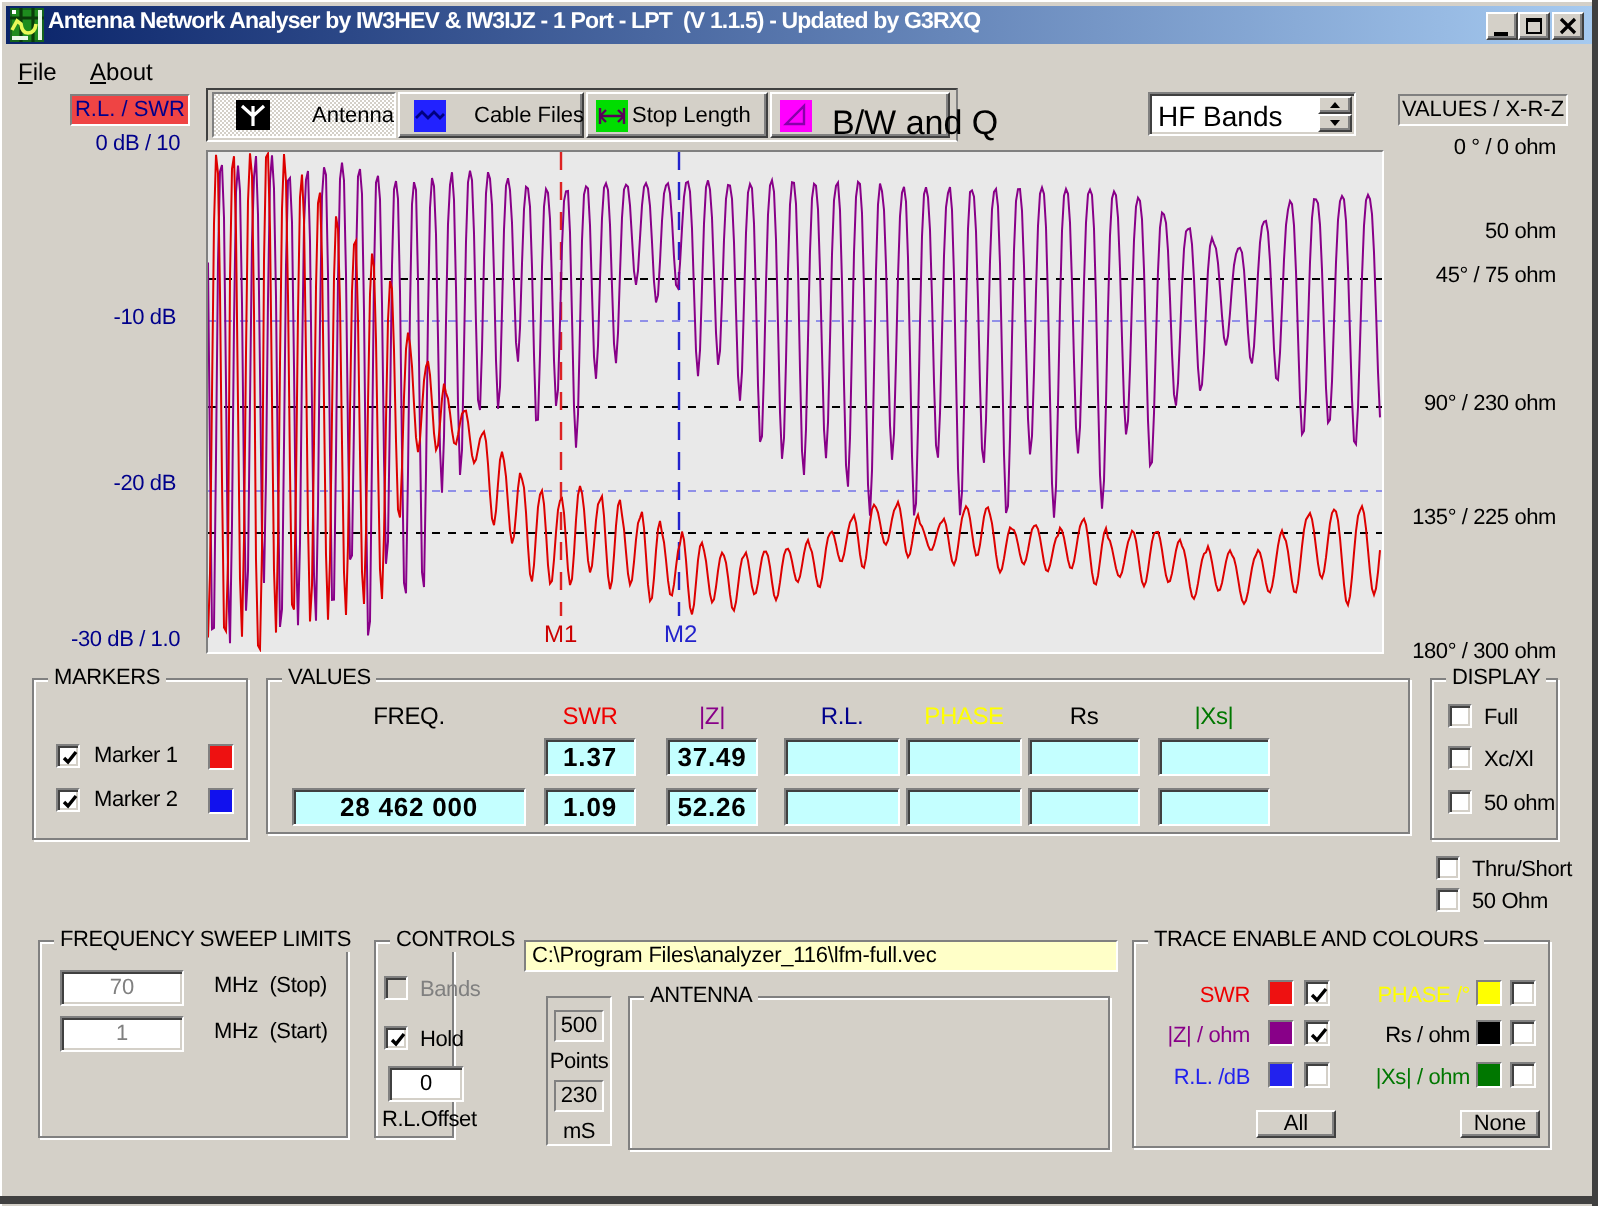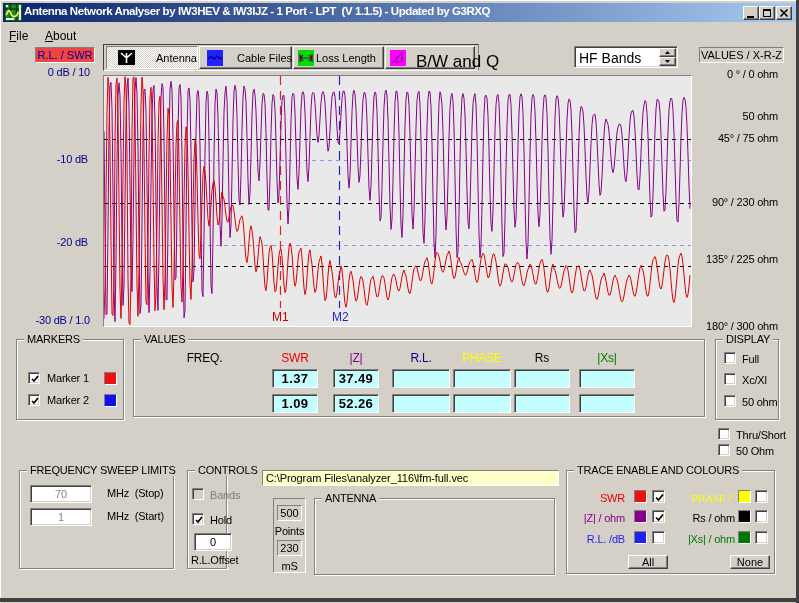--- a/index.html
+++ b/index.html
@@ -91,21 +91,21 @@
     <rect width="16" height="16" fill="#2222ff"></rect>
     <path d="M1 9 L4 6 L7 9 L10 6 L13 9 L15 7" stroke="#000080" stroke-width="1.4" fill="none"></path>
   </svg>
   <div class="abs" style="left:37px;top:5px;font-size:11px;white-space:nowrap;">Cable Files</div>
 </div>
 <div class="abs btn" style="left:293px;top:46px;width:91px;height:23px;">
   <svg width="16" height="16" style="position:absolute;left:4px;top:3px;">
     <rect width="16" height="16" fill="#00dd00"></rect>
     <path d="M2 8 H14 M2 8 L5 5 M2 8 L5 11 M14 8 L11 5 M14 8 L11 11 M2 4 V12 M14 4 V12" stroke="#5a005a" stroke-width="1.2" fill="none"></path>
   </svg>
-  <div class="abs" style="left:22px;top:5px;font-size:11px;white-space:nowrap;">Loss Length</div>
+  <div class="abs" style="left:22px;top:5px;font-size:11px;white-space:nowrap;">Stop Length</div>
 </div>
 <div class="abs btn" style="left:385px;top:46px;width:90px;height:23px;">
   <svg width="16" height="16" style="position:absolute;left:4px;top:3px;">
     <rect width="16" height="16" fill="#ff00ff"></rect>
     <path d="M3 12 H12 V3 Z M3 12 L12 3" stroke="#8800aa" stroke-width="1.2" fill="none"></path>
   </svg>
   <div class="abs" style="left:30px;top:5px;font-size:17px;white-space:nowrap;">B/W and Q</div>
 </div>
 
 <div class="abs sunken2" style="left:574px;top:46px;width:104px;height:22px;background:#fff;">
@@ -180,20 +180,21 @@
   <div class="lbl" style="left:258px;top:11px;width:58px;text-align:center;color:#00008b;font-size:12px;">R.L.</div>
   <div class="lbl" style="left:319px;top:11px;width:58px;text-align:center;color:#ffff00;font-size:12px;">PHASE</div>
   <div class="lbl" style="left:380px;top:11px;width:56px;text-align:center;font-size:12px;">Rs</div>
   <div class="lbl" style="left:445px;top:11px;width:56px;text-align:center;color:#007700;font-size:12px;">|Xs|</div>
   <div class="cyan" style="left:138px;top:29px;width:46px;height:19px;line-height:17px;">1.37</div>
   <div class="cyan" style="left:199px;top:29px;width:46px;height:19px;line-height:17px;">37.49</div>
   <div class="cyan" style="left:258px;top:29px;width:58px;height:19px;"></div>
   <div class="cyan" style="left:319px;top:29px;width:58px;height:19px;"></div>
   <div class="cyan" style="left:380px;top:29px;width:56px;height:19px;"></div>
   <div class="cyan" style="left:445px;top:29px;width:56px;height:19px;"></div>
+  <div class="cyan" style="left:12px;top:54px;width:117px;height:19px;line-height:17px;">28 462 000</div>
   <div class="cyan" style="left:138px;top:54px;width:46px;height:19px;line-height:17px;">1.09</div>
   <div class="cyan" style="left:199px;top:54px;width:46px;height:19px;line-height:17px;">52.26</div>
   <div class="cyan" style="left:258px;top:54px;width:58px;height:19px;"></div>
   <div class="cyan" style="left:319px;top:54px;width:58px;height:19px;"></div>
   <div class="cyan" style="left:380px;top:54px;width:56px;height:19px;"></div>
   <div class="cyan" style="left:445px;top:54px;width:56px;height:19px;"></div>
 </div>
 
 <div class="abs gbox" style="left:715px;top:339px;width:64px;height:81px;">
   <div class="gtitle">DISPLAY</div>
@@ -246,21 +247,21 @@
 
 <div class="abs gbox" style="left:566px;top:470px;width:209px;height:104px;">
   <div class="gtitle">TRACE ENABLE AND COLOURS</div>
   <div class="lbl" style="left:0px;top:21px;width:58px;text-align:right;color:#ee0000;">SWR</div>
   <div class="sw" style="left:67px;top:19px;background:#ee1111;"></div>
   <div class="cb" style="left:85px;top:19px;width:13px;height:13px;">
       <svg width="11" height="11">
         <path d="M2 5.5 L4.5 8 L9 2.5" stroke="#000" stroke-width="1.7" fill="none"></path>
       </svg>
     </div>
-  <div class="lbl" style="left:110px;top:21px;width:58px;text-align:right;color:#ffff00;font-family:Liberation Serif, serif;">PHASE /°</div>
+  <div class="lbl" style="left:110px;top:21px;width:58px;text-align:right;color:#ffff00;">PHASE /°</div>
   <div class="sw" style="left:171px;top:19px;background:#ffff00;"></div>
   <div class="cb" style="left:188px;top:19px;width:13px;height:13px;"></div>
 
   <div class="lbl" style="left:0px;top:41px;width:58px;text-align:right;color:#880088;">|Z| / ohm</div>
   <div class="sw" style="left:67px;top:39px;background:#880088;"></div>
   <div class="cb" style="left:85px;top:39px;width:13px;height:13px;">
       <svg width="11" height="11">
         <path d="M2 5.5 L4.5 8 L9 2.5" stroke="#000" stroke-width="1.7" fill="none"></path>
       </svg>
     </div>

